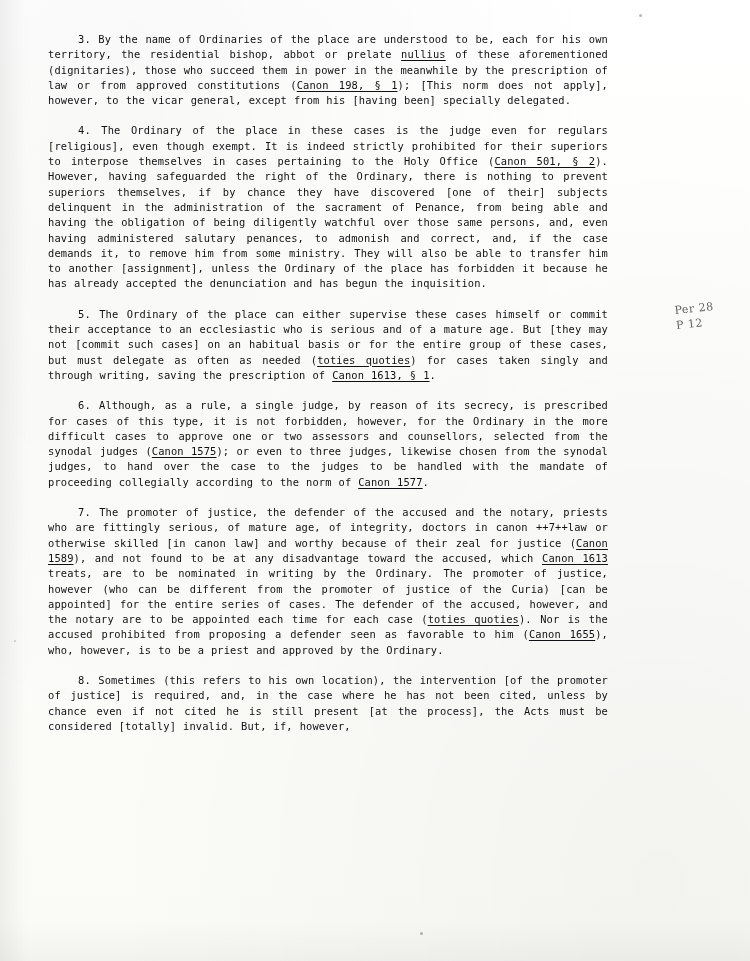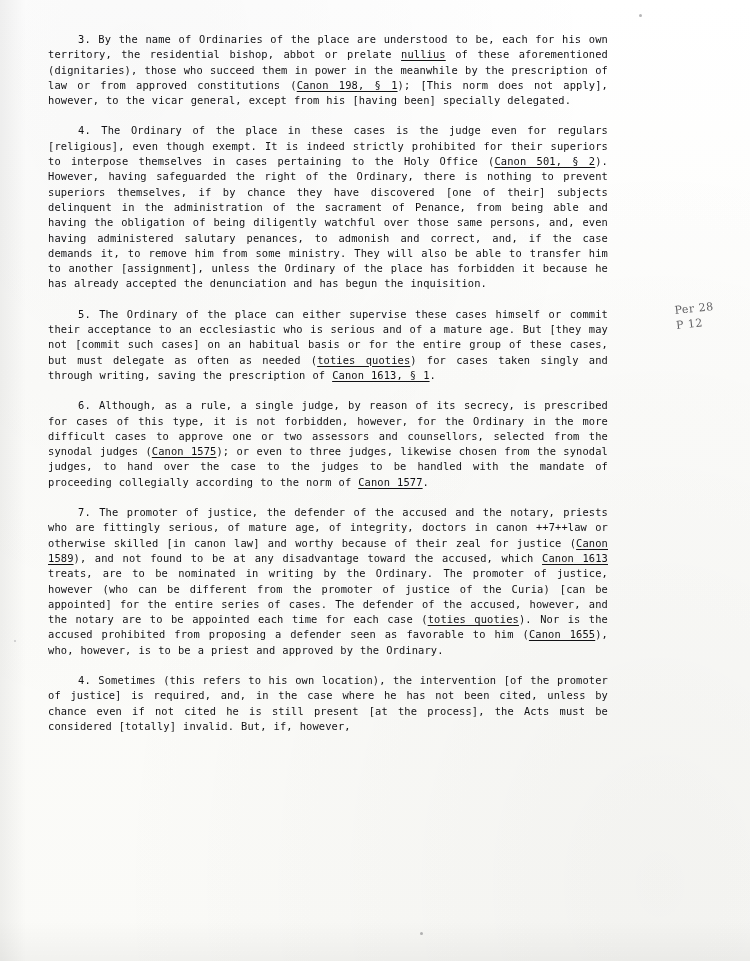--- a/index.html
+++ b/index.html
@@ -122,21 +122,21 @@
   <div id="paper-tone"></div>
   <div id="edge-shadow"></div>
   <div id="edge-shadow-bottom"></div>
 
   <div id="text-block">
     <p class="para">3. By the name of Ordinaries of the place are understood to be, each for his own territory, the residential bishop, abbot or prelate <span class="u">nullius</span> of these aforementioned (dignitaries), those who succeed them in power in the meanwhile by the prescription of law or from approved constitutions (<span class="u">Canon 198, § 1</span>); [This norm does not apply], however, to the vicar general, except from his [having been] specially delegated.</p>
     <p class="para">4. The Ordinary of the place in these cases is the judge even for regulars [religious], even though exempt. It is indeed strictly prohibited for their superiors to interpose themselves in cases pertaining to the Holy Office (<span class="u">Canon 501, § 2</span>). However, having safeguarded the right of the Ordinary, there is nothing to prevent superiors themselves, if by chance they have discovered [one of their] subjects delinquent in the administration of the sacrament of Penance, from being able and having the obligation of being diligently watchful over those same persons, and, even having administered salutary penances, to admonish and correct, and, if the case demands it, to remove him from some ministry. They will also be able to transfer him to another [assignment], unless the Ordinary of the place has forbidden it because he has already accepted the denunciation and has begun the inquisition.</p>
     <p class="para">5. The Ordinary of the place can either supervise these cases himself or commit their acceptance to an ecclesiastic who is serious and of a mature age. But [they may not [commit such cases] on an habitual basis or for the entire group of these cases, but must delegate as often as needed (<span class="u">toties quoties</span>) for cases taken singly and through writing, saving the prescription of <span class="u">Canon 1613, § 1</span>.</p>
     <p class="para">6. Although, as a rule, a single judge, by reason of its secrecy, is prescribed for cases of this type, it is not forbidden, however, for the Ordinary in the more difficult cases to approve one or two assessors and counsellors, selected from the synodal judges (<span class="u">Canon 1575</span>); or even to three judges, likewise chosen from the synodal judges, to hand over the case to the judges to be handled with the mandate of proceeding collegially according to the norm of <span class="u">Canon 1577</span>.</p>
     <p class="para">7. The promoter of justice, the defender of the accused and the notary, priests who are fittingly serious, of mature age, of integrity, doctors in canon ++7++law or otherwise skilled [in canon law] and worthy because of their zeal for justice (<span class="u">Canon 1589</span>), and not found to be at any disadvantage toward the accused, which <span class="u">Canon 1613</span> treats, are to be nominated in writing by the Ordinary. The promoter of justice, however (who can be different from the promoter of justice of the Curia) [can be appointed] for the entire series of cases. The defender of the accused, however, and the notary are to be appointed each time for each case (<span class="u">toties quoties</span>). Nor is the accused prohibited from proposing a defender seen as favorable to him (<span class="u">Canon 1655</span>), who, however, is to be a priest and approved by the Ordinary.</p>
-    <p class="para tight">4. Sometimes (this refers to his own location), the intervention [of the promoter of justice] is required, and, in the case where he has not been cited, unless by chance even if not cited he is still present [at the process], the Acts must be considered [totally] invalid. But, if, however,</p>
+    <p class="para tight">8. Sometimes (this refers to his own location), the intervention [of the promoter of justice] is required, and, in the case where he has not been cited, unless by chance even if not cited he is still present [at the process], the Acts must be considered [totally] invalid. But, if, however,</p>
   </div>
 
   <div id="marginalia">
     <div class="mline">Per 28</div>
     <div class="mline">P 12</div>
   </div>
 
   <div class="speck" id="speck-top-right"></div>
   <div class="speck" id="speck-bottom-mid"></div>
   <div class="speck" id="speck-left-edge"></div>

